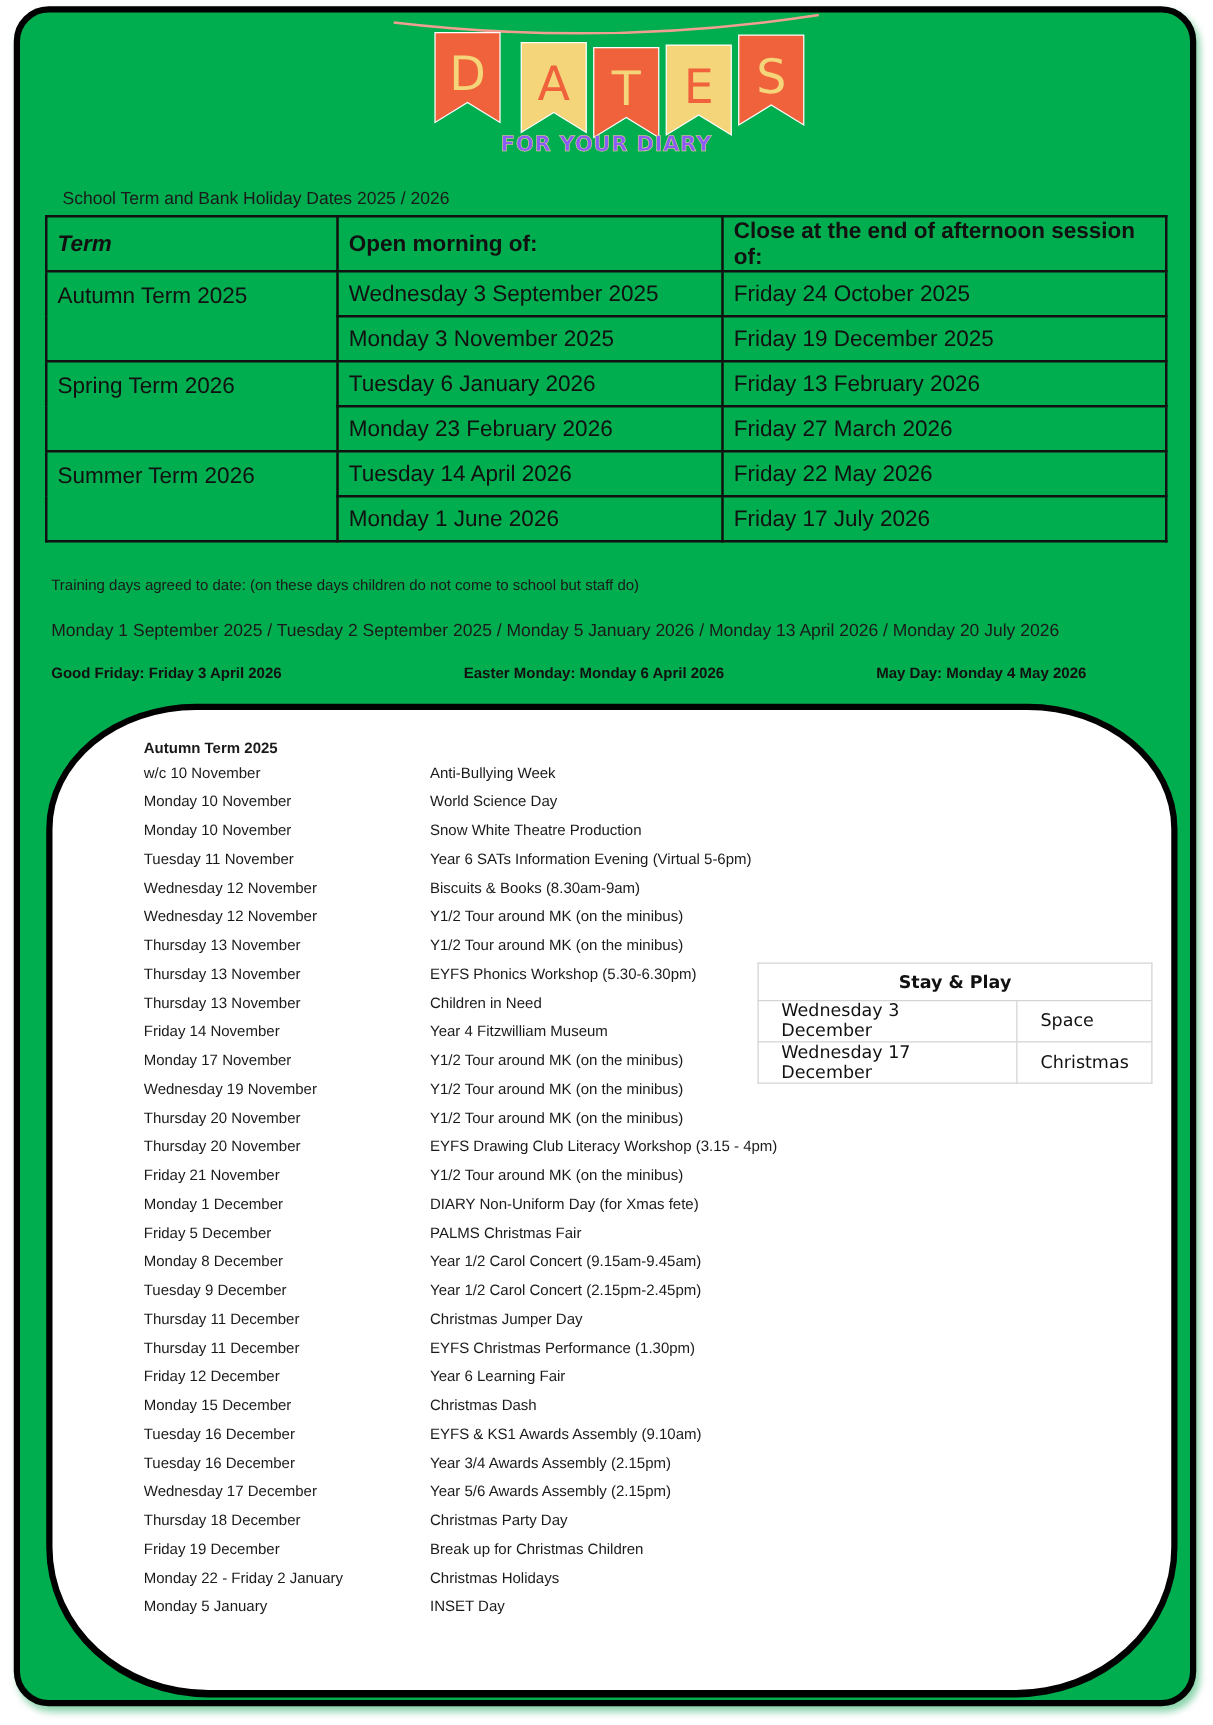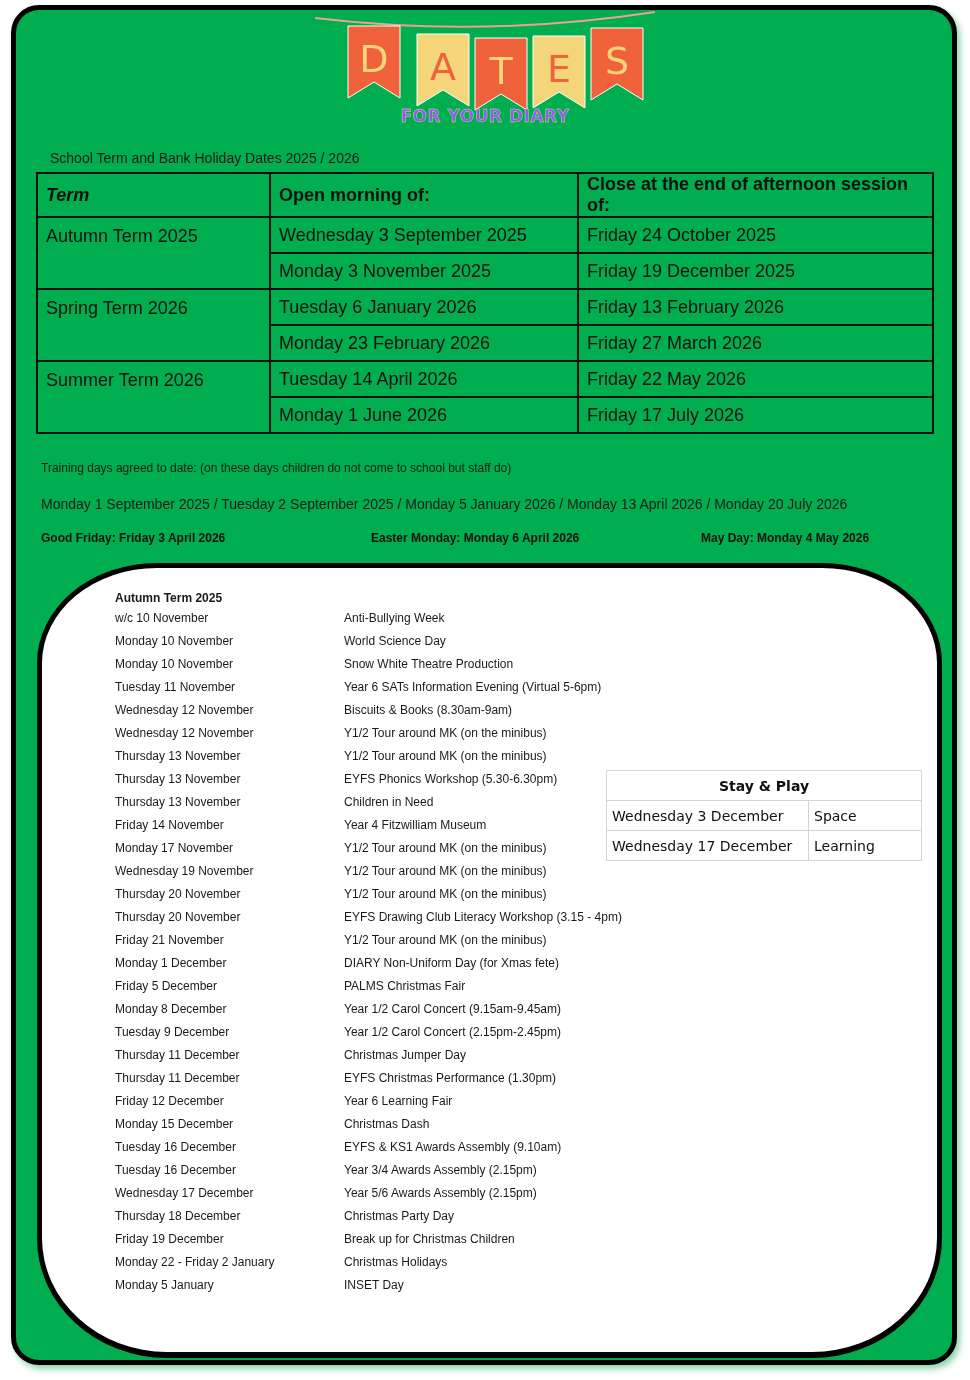--- a/index.html
+++ b/index.html
@@ -34,21 +34,21 @@
     border-radius: 120px 120px 130px 130px / 100px 100px 120px 120px; box-sizing: border-box;
   }
   .events { position: absolute; left: 115px; top: 590px; font-size: 12px; color: #1a1a1a; }
   .events .heading { font-weight: bold; height: 20px; line-height: 16px; }
   .events .row { display: flex; height: 23px; line-height: 16px; gap: 40px; }
   .events .date { width: 189px; }
   .stay-play {
     position: absolute; left: 606px; top: 770px; width: 316px; border-collapse: collapse;
     font-family: "DejaVu Sans", sans-serif; font-size: 14px; color: #111;
   }
-  .stay-play td, .stay-play th { border: 1px solid #d4d4d4; padding: 0 5px; height: 29px; text-align: left; }
+  .stay-play td, .stay-play th { border: 1px solid #d4d4d4; padding: 0 18px; height: 29px; text-align: left; }
   .stay-play th { text-align: center; font-weight: bold; }
 </style>
 </head>
 <body>
 
 <div class="frame"></div>
 
 <div class="banner">
   <svg viewBox="0 0 350 125">
     <path d="M5 10 Q175 30 345 4" stroke="#f0a090" stroke-width="2" fill="none"></path>
@@ -248,16 +248,16 @@
   <tbody>
       <tr>
     <th colspan="2">Stay &amp; Play</th>
   </tr>
   <tr>
     <td style="width:191px">Wednesday 3 December</td>
     <td>Space</td>
   </tr>
   <tr>
     <td>Wednesday 17 December</td>
-    <td>Learning</td>
+    <td>Christmas</td>
   </tr>
 </tbody>
   </table>
 
 </body></html>

